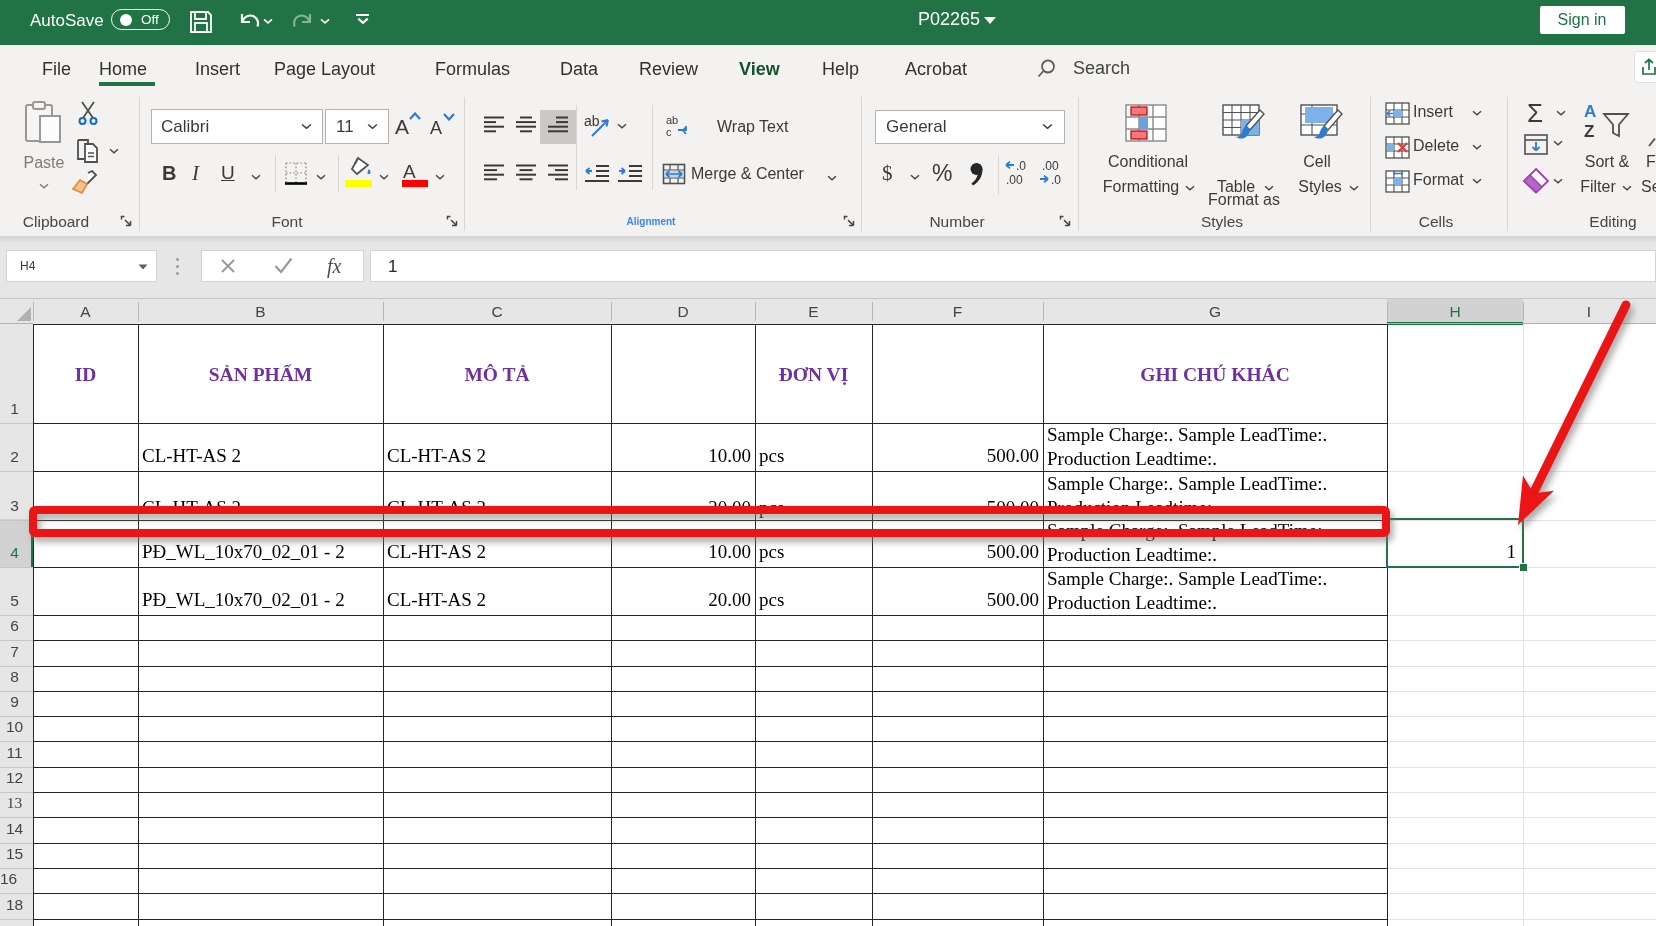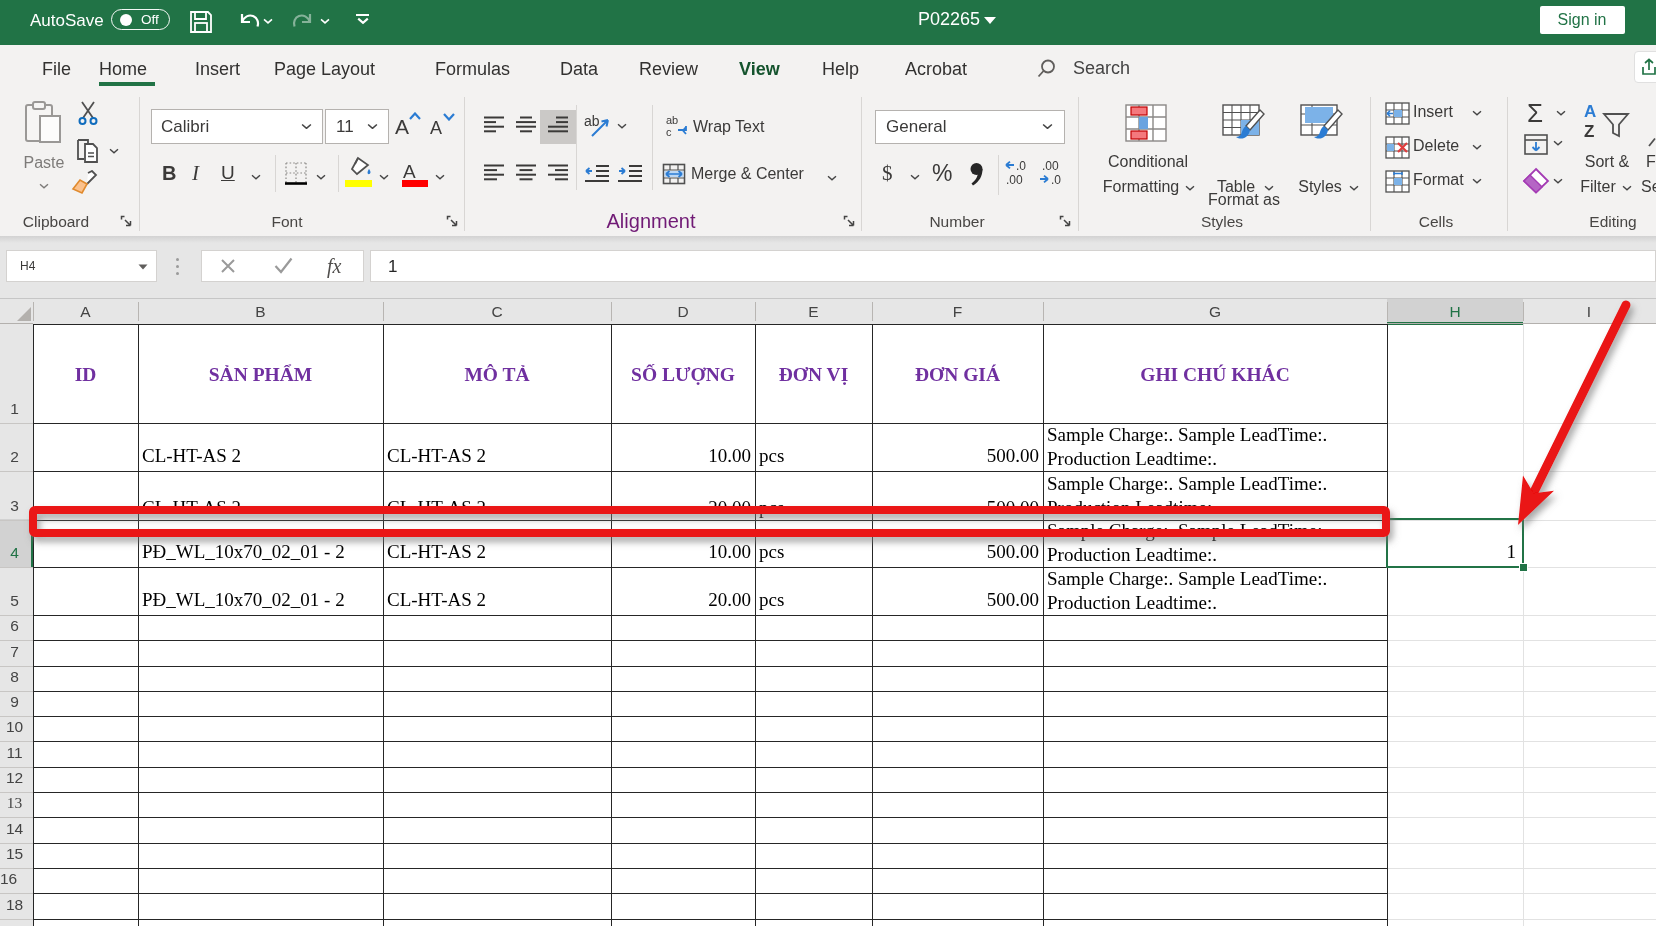--- a/index.html
+++ b/index.html
@@ -58,21 +58,21 @@
       <path d="M2 9 V16 H14 V9 M8 12 V2 M4 5 L8 1.5 L12 5" fill="none" stroke="#217346" stroke-width="1.7"></path>
     </svg>
 <div style="position:absolute;left:138.5px;top:97px;width:1px;height:134px;background:#d8d6d4;"></div>
 <div style="position:absolute;left:464px;top:97px;width:1px;height:134px;background:#d8d6d4;"></div>
 <div style="position:absolute;left:861px;top:97px;width:1px;height:134px;background:#d8d6d4;"></div>
 <div style="position:absolute;left:1078px;top:97px;width:1px;height:134px;background:#d8d6d4;"></div>
 <div style="position:absolute;left:1370px;top:97px;width:1px;height:134px;background:#d8d6d4;"></div>
 <div style="position:absolute;left:1507px;top:97px;width:1px;height:134px;background:#d8d6d4;"></div>
 <div style="position:absolute;left:-244px;width:600px;text-align:center;top:210.25px;height:23.5px;line-height:23.5px;font-size:15.5px;color:#484644;font-weight:400;font-family:'Liberation Sans',sans-serif;">Clipboard</div>
 <div style="position:absolute;left:-13px;width:600px;text-align:center;top:210.25px;height:23.5px;line-height:23.5px;font-size:15.5px;color:#484644;font-weight:400;font-family:'Liberation Sans',sans-serif;">Font</div>
-<div style="position:absolute;left:351px;width:600px;text-align:center;top:210.25px;height:23.5px;line-height:23.5px;font-size:20px;color:#701a75;font-weight:400;font-family:'Liberation Sans',sans-serif;">Alignment</div>
+<div style="position:absolute;left:351px;width:600px;text-align:center;top:210.25px;height:23.5px;line-height:23.5px;font-size:10px;color:#3b82f6;font-weight:700;font-family:'Liberation Sans',sans-serif;">Alignment</div>
 <div style="position:absolute;left:657px;width:600px;text-align:center;top:210.25px;height:23.5px;line-height:23.5px;font-size:15.5px;color:#484644;font-weight:400;font-family:'Liberation Sans',sans-serif;">Number</div>
 <div style="position:absolute;left:922px;width:600px;text-align:center;top:210.25px;height:23.5px;line-height:23.5px;font-size:15.5px;color:#484644;font-weight:400;font-family:'Liberation Sans',sans-serif;">Styles</div>
 <div style="position:absolute;left:1136px;width:600px;text-align:center;top:210.25px;height:23.5px;line-height:23.5px;font-size:15.5px;color:#484644;font-weight:400;font-family:'Liberation Sans',sans-serif;">Cells</div>
 <div style="position:absolute;left:1313px;width:600px;text-align:center;top:210.25px;height:23.5px;line-height:23.5px;font-size:15.5px;color:#484644;font-weight:400;font-family:'Liberation Sans',sans-serif;">Editing</div>
 <svg style="position:absolute;left:120px;top:215px" width="13" height="13" viewBox="0 0 13 13">
       <path d="M1.5 4.5 V1.5 H4.5 M5 5 L10.5 10.5 M10.5 10.5 V6 M10.5 10.5 H6" fill="none" stroke="#444" stroke-width="1.5"></path>
     </svg>
 <svg style="position:absolute;left:446px;top:215px" width="13" height="13" viewBox="0 0 13 13">
       <path d="M1.5 4.5 V1.5 H4.5 M5 5 L10.5 10.5 M10.5 10.5 V6 M10.5 10.5 H6" fill="none" stroke="#444" stroke-width="1.5"></path>
     </svg>
@@ -179,21 +179,21 @@
       <path d="M8 24 L24 8 M24 8 L17.5 9.5 M24 8 L22.5 14.5" stroke="#2b7cd3" stroke-width="2" fill="none"></path>
     </svg>
 <svg style="position:absolute;left:617.0px;top:122.9px" width="10" height="6.2" viewBox="0 0 11 7">
       <path d="M1 1.5 L5.5 5.5 L10 1.5" fill="none" stroke="#444444" stroke-width="1.6"></path>
     </svg>
 <svg style="position:absolute;left:666px;top:114px" width="24" height="24" viewBox="0 0 24 24">
       <text x="0" y="10" font-size="11" fill="#3b3a39" font-family="Liberation Sans">ab</text>
       <text x="0" y="22" font-size="11" fill="#3b3a39" font-family="Liberation Sans">c</text>
       <path d="M12 16 H20 V12 M20 20 L17 16.5 L20 13" stroke="#2b7cd3" stroke-width="1.8" fill="none"></path>
     </svg>
-<div style="position:absolute;left:693px;top:115.0px;height:24px;line-height:24px;font-size:16px;color:#3b3a39;font-weight:400;font-family:'Liberation Sans',sans-serif;white-space:nowrap;">Wrap Text</div>
+<div style="position:absolute;left:717px;top:115.0px;height:24px;line-height:24px;font-size:16px;color:#3b3a39;font-weight:400;font-family:'Liberation Sans',sans-serif;white-space:nowrap;">Wrap Text</div>
 <svg style="position:absolute;left:483px;top:164px" width="22" height="20" viewBox="0 0 22 20">
       <path d="M1 1.5 H21" stroke="#3b3a39" stroke-width="2"></path>
       <path d="M1 6.1 H14" stroke="#3b3a39" stroke-width="2"></path>
       <path d="M1 10.7 H21" stroke="#3b3a39" stroke-width="2"></path>
       <path d="M1 15.299999999999999 H14" stroke="#3b3a39" stroke-width="2"></path>
     </svg>
 <svg style="position:absolute;left:515px;top:164px" width="22" height="20" viewBox="0 0 22 20">
       <path d="M1 1.5 H21" stroke="#3b3a39" stroke-width="2"></path>
       <path d="M4.5 6.1 H17.5" stroke="#3b3a39" stroke-width="2"></path>
       <path d="M1 10.7 H21" stroke="#3b3a39" stroke-width="2"></path>
@@ -274,20 +274,21 @@
 <svg style="position:absolute;left:1264.0px;top:184.9px" width="10" height="6.2" viewBox="0 0 11 7">
       <path d="M1 1.5 L5.5 5.5 L10 1.5" fill="none" stroke="#444444" stroke-width="1.6"></path>
     </svg>
 <svg style="position:absolute;left:1300px;top:104px" width="46" height="40" viewBox="0 0 46 40">
       <rect x="1" y="1" width="36" height="30" fill="#fff" stroke="#505050" stroke-width="1.4"></rect>
       <path d="M1 10 H37 M1 21 H37 M12 1 V31" stroke="#505050" stroke-width="1.1"></path>
       <rect x="5" y="3" width="28" height="16" fill="#7cb2e8"></rect>
       <path d="M38 6 L24 22 L28 26 L42 10 Z" fill="#fff" stroke="#505050" stroke-width="1.4"></path>
       <path d="M24 22 C18 26 22 32 14 33 C20 37 27 33 28 26 Z" fill="#2b7cd3"></path>
     </svg>
+<div style="position:absolute;left:1017px;width:600px;text-align:center;top:150.0px;height:24px;line-height:24px;font-size:16px;color:#3b3a39;font-weight:400;font-family:'Liberation Sans',sans-serif;">Cell</div>
 <div style="position:absolute;left:1020px;width:600px;text-align:center;top:175.0px;height:24px;line-height:24px;font-size:16px;color:#3b3a39;font-weight:400;font-family:'Liberation Sans',sans-serif;">Styles</div>
 <svg style="position:absolute;left:1349.0px;top:184.9px" width="10" height="6.2" viewBox="0 0 11 7">
       <path d="M1 1.5 L5.5 5.5 L10 1.5" fill="none" stroke="#444444" stroke-width="1.6"></path>
     </svg>
 <svg style="position:absolute;left:1385px;top:102px" width="25" height="23" viewBox="0 0 25 23">
       <rect x="1" y="1" width="23" height="21" fill="#fff" stroke="#505050" stroke-width="1.3"></rect>
       <path d="M1 8 H24 M1 15 H24 M9 1 V22 M17 1 V22" stroke="#505050" stroke-width="1.1"></path>
       <rect x="9" y="8" width="8" height="7" fill="#7cb2e8"></rect>
       <path d="M8 11.5 H2 M2 11.5 l3 -2.6 M2 11.5 l3 2.6" stroke="#2b7cd3" stroke-width="1.6" fill="none"></path>
     </svg>
@@ -476,23 +477,21 @@
 <div style="position:absolute;left:138px;top:324px;width:1px;height:602px;background:#262626;"></div>
 <div style="position:absolute;left:383px;top:324px;width:1px;height:602px;background:#262626;"></div>
 <div style="position:absolute;left:611px;top:324px;width:1px;height:602px;background:#262626;"></div>
 <div style="position:absolute;left:755px;top:324px;width:1px;height:602px;background:#262626;"></div>
 <div style="position:absolute;left:872px;top:324px;width:1px;height:602px;background:#262626;"></div>
 <div style="position:absolute;left:1043px;top:324px;width:1px;height:602px;background:#262626;"></div>
 <div style="position:absolute;left:1387px;top:324px;width:1px;height:602px;background:#262626;"></div>
 <div style="position:absolute;left:-214.5px;top:361px;width:600px;height:28px;line-height:28px;text-align:center;font-size:19.5px;color:#7030a0;font-weight:700;font-family:'Liberation Serif',serif;white-space:nowrap;">ID</div>
 <div style="position:absolute;left:-39.5px;top:361px;width:600px;height:28px;line-height:28px;text-align:center;font-size:19.5px;color:#7030a0;font-weight:700;font-family:'Liberation Serif',serif;white-space:nowrap;">SẢN PHẨM</div>
 <div style="position:absolute;left:197px;top:361px;width:600px;height:28px;line-height:28px;text-align:center;font-size:19.5px;color:#7030a0;font-weight:700;font-family:'Liberation Serif',serif;white-space:nowrap;">MÔ TẢ</div>
-<div style="position:absolute;left:383px;top:361px;width:600px;height:28px;line-height:28px;text-align:center;font-size:19.5px;color:#7030a0;font-weight:700;font-family:'Liberation Serif',serif;white-space:nowrap;">SỐ LƯỢNG</div>
 <div style="position:absolute;left:513.5px;top:361px;width:600px;height:28px;line-height:28px;text-align:center;font-size:19.5px;color:#7030a0;font-weight:700;font-family:'Liberation Serif',serif;white-space:nowrap;">ĐƠN VỊ</div>
-<div style="position:absolute;left:657.5px;top:361px;width:600px;height:28px;line-height:28px;text-align:center;font-size:19.5px;color:#7030a0;font-weight:700;font-family:'Liberation Serif',serif;white-space:nowrap;">ĐƠN GIÁ</div>
 <div style="position:absolute;left:915px;top:361px;width:600px;height:28px;line-height:28px;text-align:center;font-size:19.5px;color:#7030a0;font-weight:700;font-family:'Liberation Serif',serif;white-space:nowrap;">GHI CHÚ KHÁC</div>
 <div style="position:absolute;left:142px;top:444px;height:24px;line-height:24px;font-size:19px;color:#000;font-weight:400;font-family:'Liberation Serif',serif;white-space:nowrap;">CL-HT-AS 2</div>
 <div style="position:absolute;left:387px;top:444px;height:24px;line-height:24px;font-size:19px;color:#000;font-weight:400;font-family:'Liberation Serif',serif;white-space:nowrap;">CL-HT-AS 2</div>
 <div style="position:absolute;left:151px;top:444px;width:600px;height:24px;line-height:24px;text-align:right;font-size:19px;color:#000;font-weight:400;font-family:'Liberation Serif',serif;white-space:nowrap;">10.00</div>
 <div style="position:absolute;left:759px;top:444px;height:24px;line-height:24px;font-size:19px;color:#000;font-weight:400;font-family:'Liberation Serif',serif;white-space:nowrap;">pcs</div>
 <div style="position:absolute;left:439px;top:444px;width:600px;height:24px;line-height:24px;text-align:right;font-size:19px;color:#000;font-weight:400;font-family:'Liberation Serif',serif;white-space:nowrap;">500.00</div>
 <div style="position:absolute;left:1047px;top:423px;height:48px;line-height:24px;font-size:19px;color:#000;font-family:'Liberation Serif',serif;white-space:nowrap;">Sample Charge:. Sample LeadTime:.<br>Production Leadtime:.</div>
 <div style="position:absolute;left:142px;top:496px;height:24px;line-height:24px;font-size:19px;color:#000;font-weight:400;font-family:'Liberation Serif',serif;white-space:nowrap;">CL-HT-AS 2</div>
 <div style="position:absolute;left:387px;top:496px;height:24px;line-height:24px;font-size:19px;color:#000;font-weight:400;font-family:'Liberation Serif',serif;white-space:nowrap;">CL-HT-AS 2</div>
 <div style="position:absolute;left:151px;top:496px;width:600px;height:24px;line-height:24px;text-align:right;font-size:19px;color:#000;font-weight:400;font-family:'Liberation Serif',serif;white-space:nowrap;">20.00</div>

